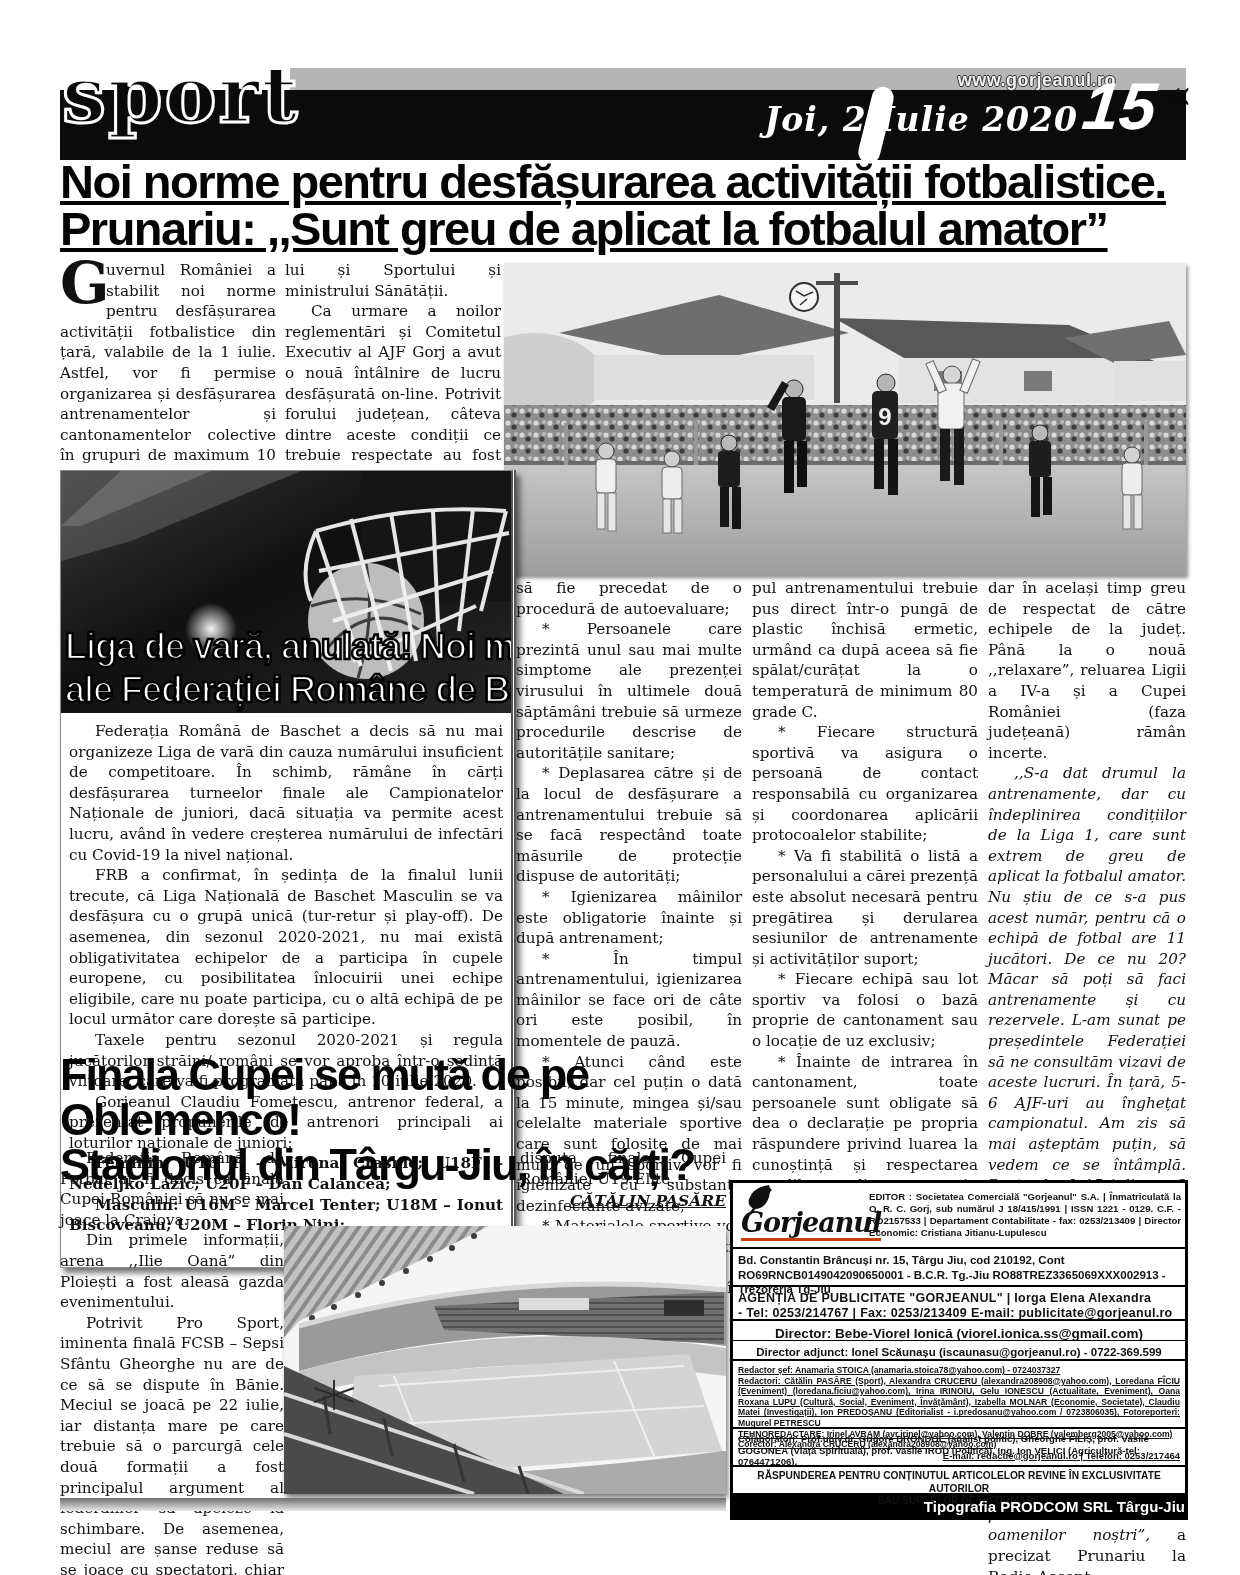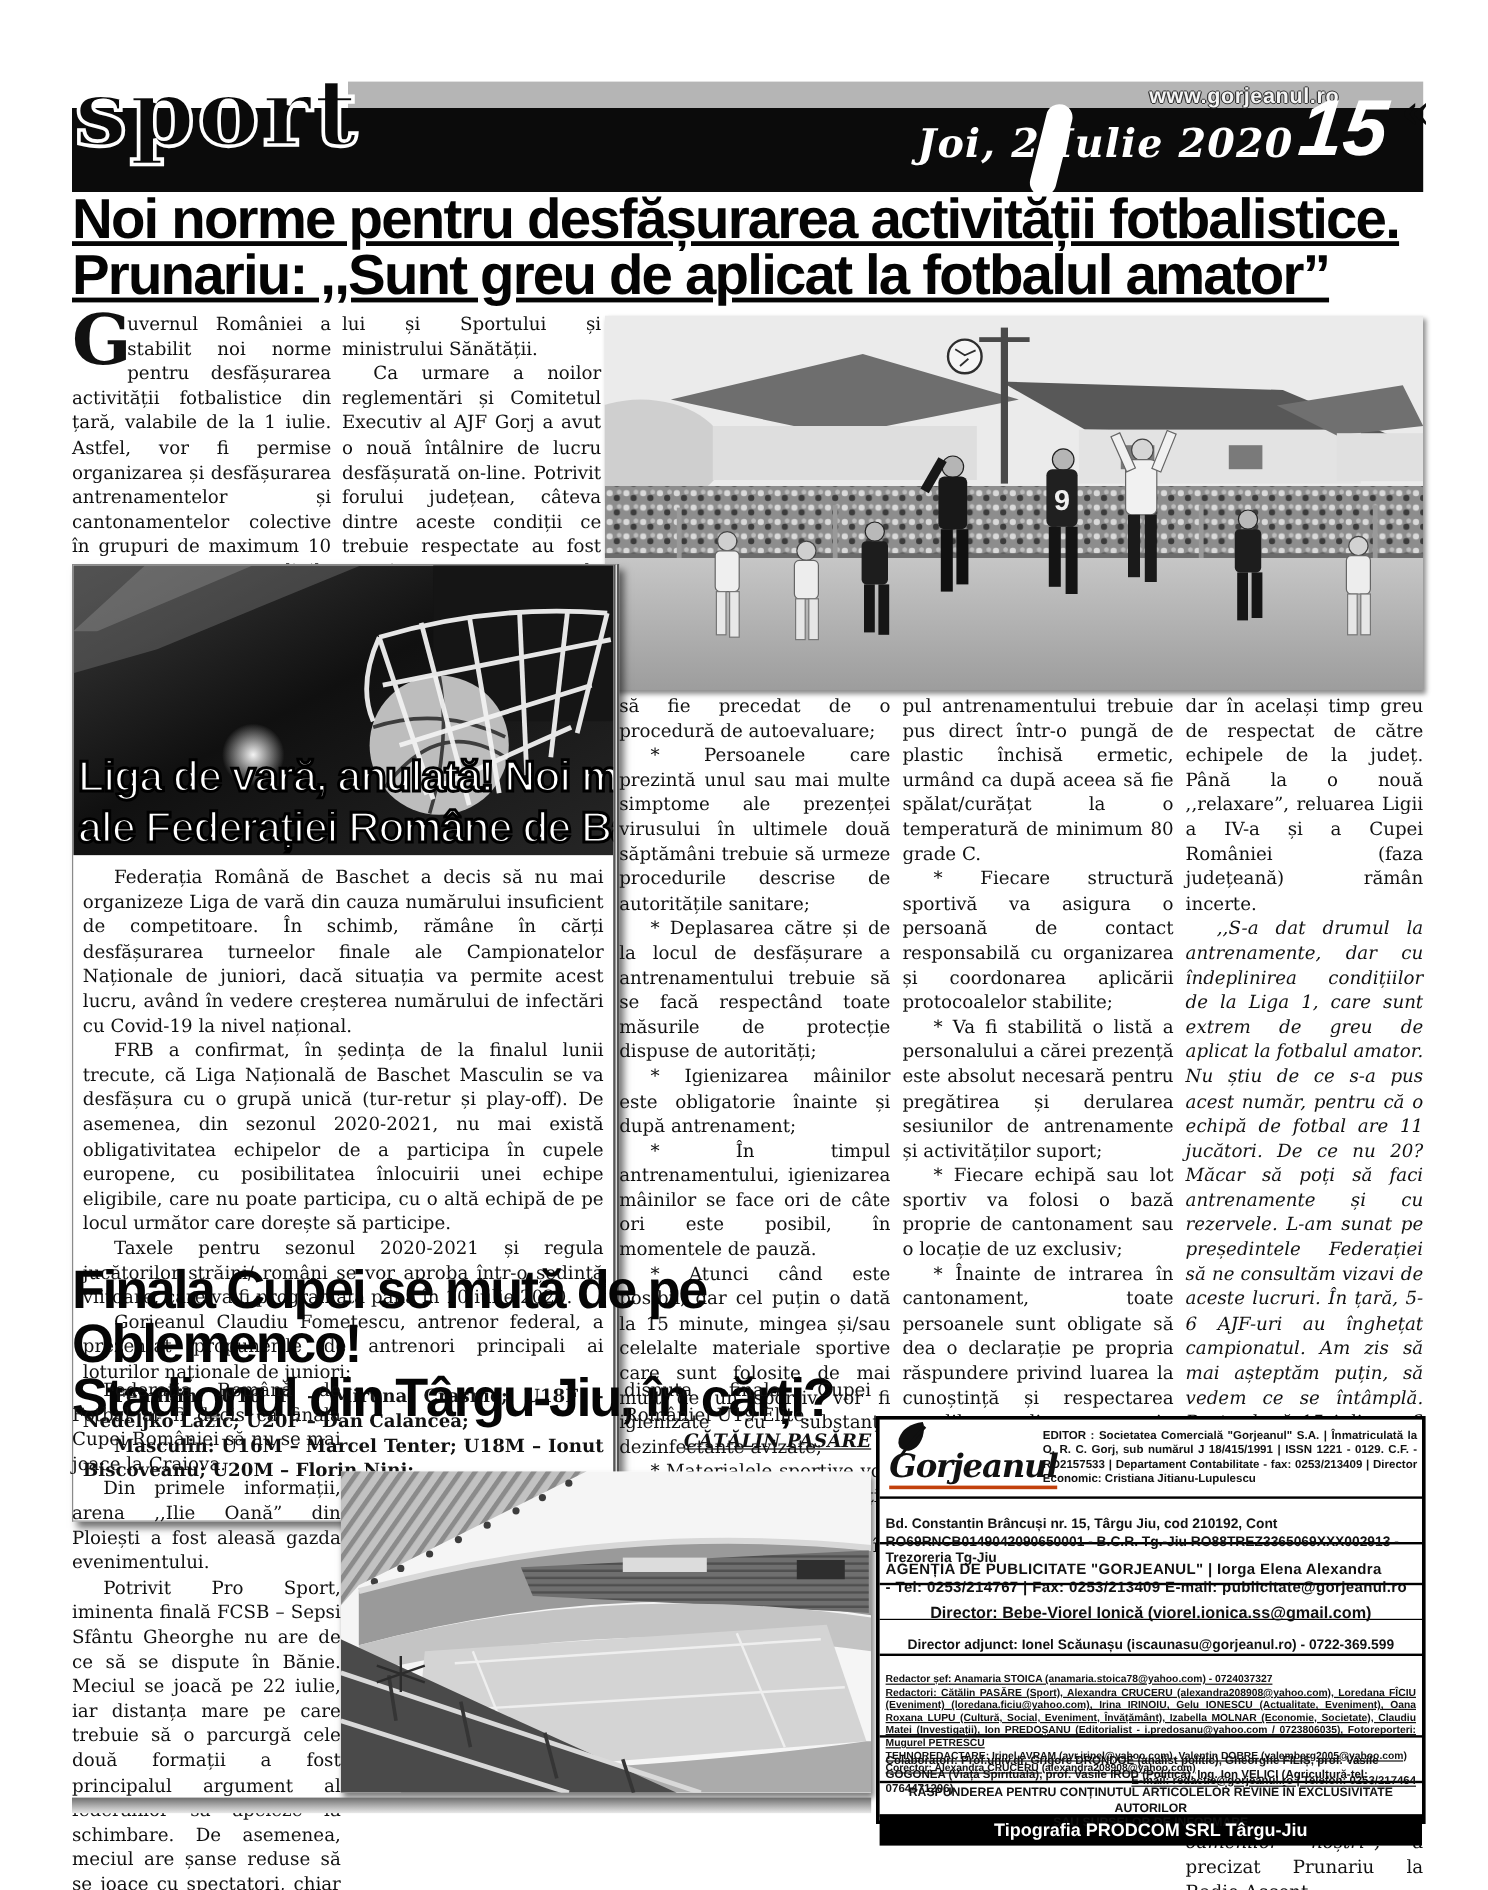--- a/index.html
+++ b/index.html
@@ -59,40 +59,40 @@
   .cup-headline{position:absolute;left:60px;top:1052px;width:672px;
                 font-family:"Liberation Sans",sans-serif;font-weight:800;
                 font-size:45px;line-height:1.0;letter-spacing:-2px;color:#050505;}
   .cup-c1{position:absolute;left:60px;top:1148px;width:224px;}
   .cup-c2{position:absolute;left:292px;top:1148px;width:220px;}
   .cup-c3{position:absolute;left:520px;top:1148px;width:206px;}
   
   .footer{position:absolute;left:730px;top:1180px;width:458px;height:340px;
           border:3px solid #000;box-sizing:border-box;background:#fff;
           font-family:"Liberation Sans",sans-serif;}
-  .fsec{border-top:2px solid #000;padding:14px 5px;box-sizing:border-box;}
+  .fsec{border-top:2px solid #000;padding:4px 5px;box-sizing:border-box;}
   .fsec:first-child{border-top:none;}
   .f-editor{display:flex;gap:4px;align-items:center;height:64px;padding:2px 4px;}
   .f-logo{width:128px;position:relative;flex:none;height:60px;}
   .f-logo-text{position:absolute;left:4px;top:22px;font-family:"DejaVu Serif",serif;
                font-style:italic;font-weight:bold;font-size:27px;letter-spacing:-1px;
                border-bottom:3px solid #c2410c;}
   .f-leaf{position:absolute;left:2px;top:-2px;}
   .f-editortxt{font-size:9.6px;font-weight:bold;line-height:12.2px;text-align:justify;}
   .f-address{font-size:11.5px;font-weight:bold;line-height:14.5px;height:38px;}
   .f-agency{font-size:12.5px;font-weight:bold;line-height:15px;height:34px;letter-spacing:.3px;}
   .f-dir{font-size:13.5px;font-weight:bold;text-align:center;height:21px;line-height:17px;}
   .f-dep{font-size:11.5px;font-weight:bold;text-align:center;height:19px;line-height:14px;
          border-top:1px solid #000;}
   .f-staff{font-size:8.6px;font-weight:bold;line-height:10.6px;height:68px;text-align:justify;text-decoration:underline;}
   .f-staff .mail{text-align:right;font-size:9.5px;margin-top:1px;}
   .f-colab{font-size:9.6px;font-weight:bold;line-height:11.5px;height:38px;}
   .f-disc{font-size:10.2px;font-weight:bold;text-align:center;line-height:12.5px;height:28px;
           padding-top:3px;}
-  .f-print{background:#000;color:#fff;text-align:center;font-size:15px;font-weight:bold;
+  .f-print{background:#000;color:#fff;text-align:right;font-size:15px;font-weight:bold;
            height:24px;line-height:23px;border-top:2px solid #000;}
 </style>
 </head>
 <body>
 
 <div class="page">
 
   <div class="hdr">
     <div class="hdr-gray"></div>
     <div class="hdr-black"></div>

